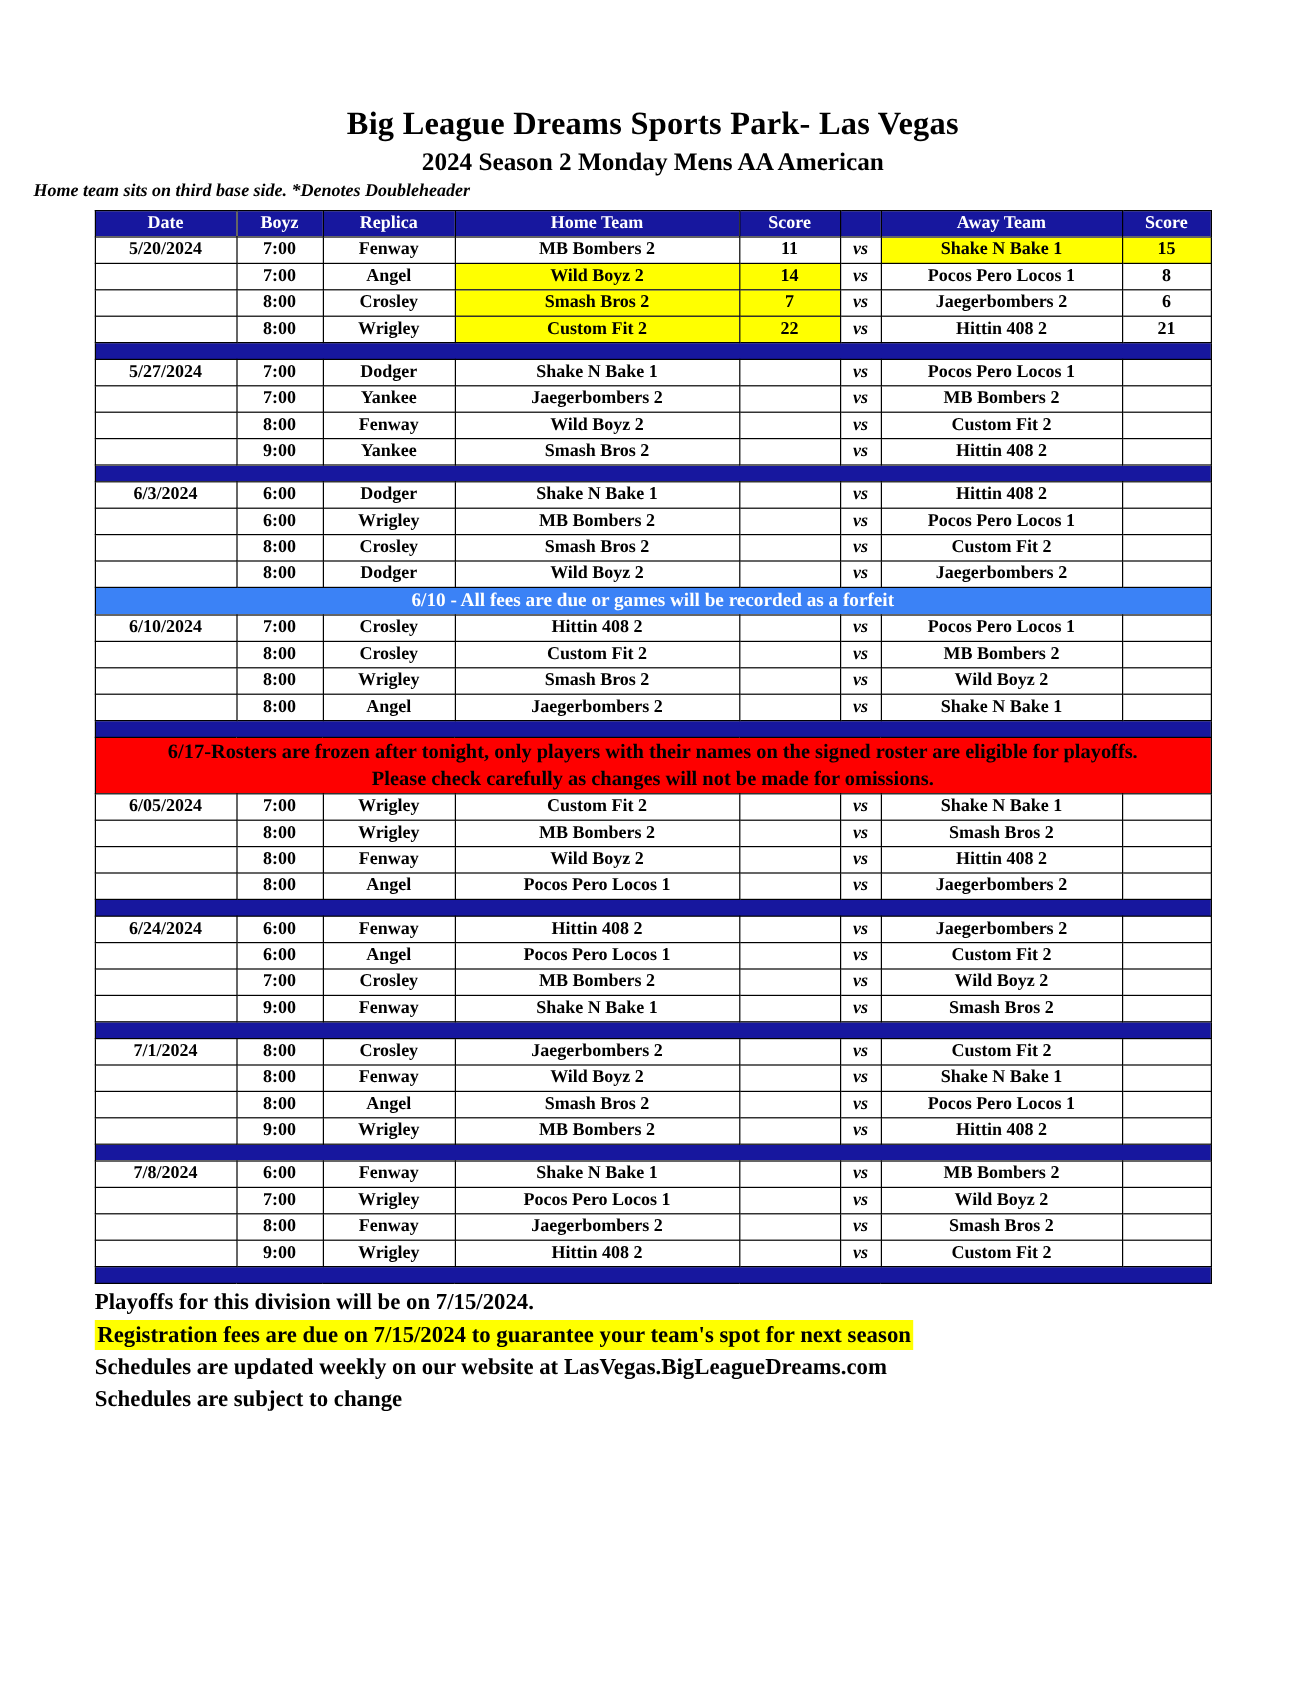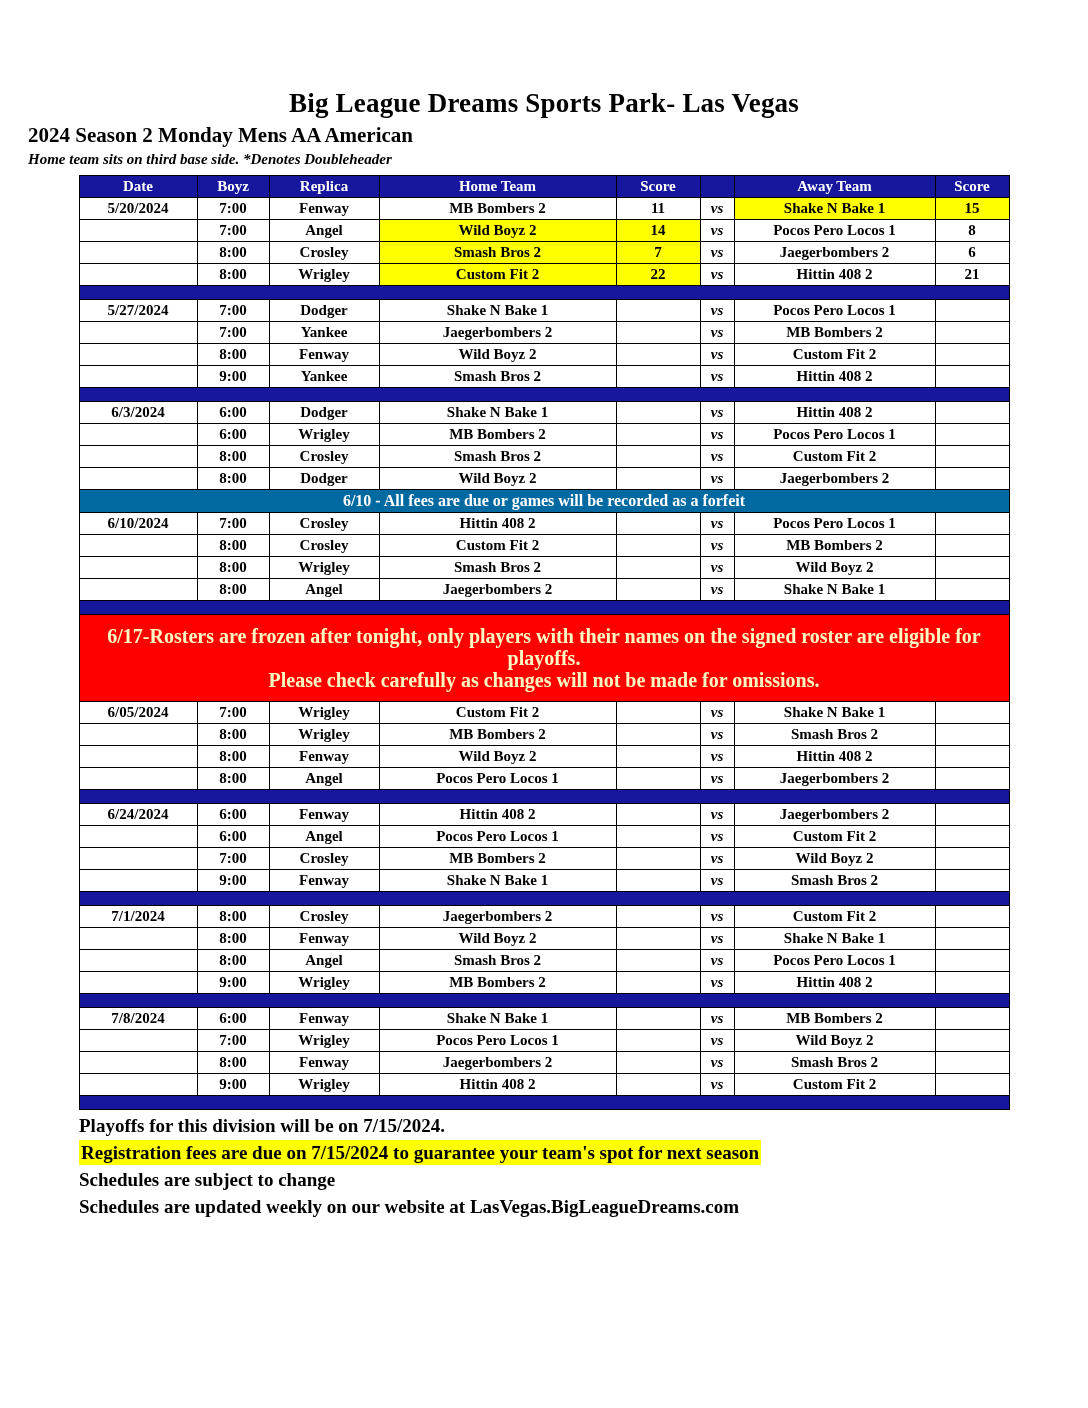--- a/index.html
+++ b/index.html
@@ -21,20 +21,21 @@
     padding: 88px 28px 0 28px;
   }
   .title {
     text-align: center;
     font-weight: bold;
     font-size: 27px;
     letter-spacing: 0.2px;
     margin: 0 0 4px 0;
   }
   .subtitle {
+    text-align: center;
     font-weight: bold;
     font-size: 21px;
     margin: 0 0 3px 0;
   }
   .note {
     font-weight: bold;
     font-style: italic;
     font-size: 15px;
     margin: 0 0 7px 0;
   }
@@ -74,32 +75,32 @@
     font-weight: bold;
     font-size: 14px;
     margin-left: 28px;
   }
   tr.spacer td {
     background: #17179e;
     height: 13px;
     border: 1px solid #000000;
   }
   tr.banner td {
-    background: #0369a1;
+    background: #3b82f6;
     color: #ffffff;
     height: 22px;
     font-size: 16px;
   }
   tr.redbanner td {
     background: #fe0000;
-    color: #fef9c3;
+    color: #000000;
     height: 46px;
-    font-size: 20px;
+    font-size: 17px;
     line-height: 22px;
-    padding: 10px 6px;
+    padding: 0 6px;
     white-space: normal;
   }
   td.hl {
     background: #ffff00;
   }
   .footer {
     width: 930px;
     margin: 3px auto 0 auto;
   }
   .footer div {
@@ -496,17 +497,17 @@
         </tr>
         <tr class="spacer">
           <td colspan="8"></td>
         </tr>
       </tbody>
   </table>
 
   <div class="footer">
     <div>Playoffs for this division will be on 7/15/2024.</div>
     <div class="yellow">Registration fees are due on 7/15/2024 to guarantee your team's spot for next season</div>
+    <div>Schedules are updated weekly on our website at LasVegas.BigLeagueDreams.com</div>
     <div>Schedules are subject to change</div>
-    <div>Schedules are updated weekly on our website at LasVegas.BigLeagueDreams.com</div>
   </div>
 
 </div>
 
 </body></html>

